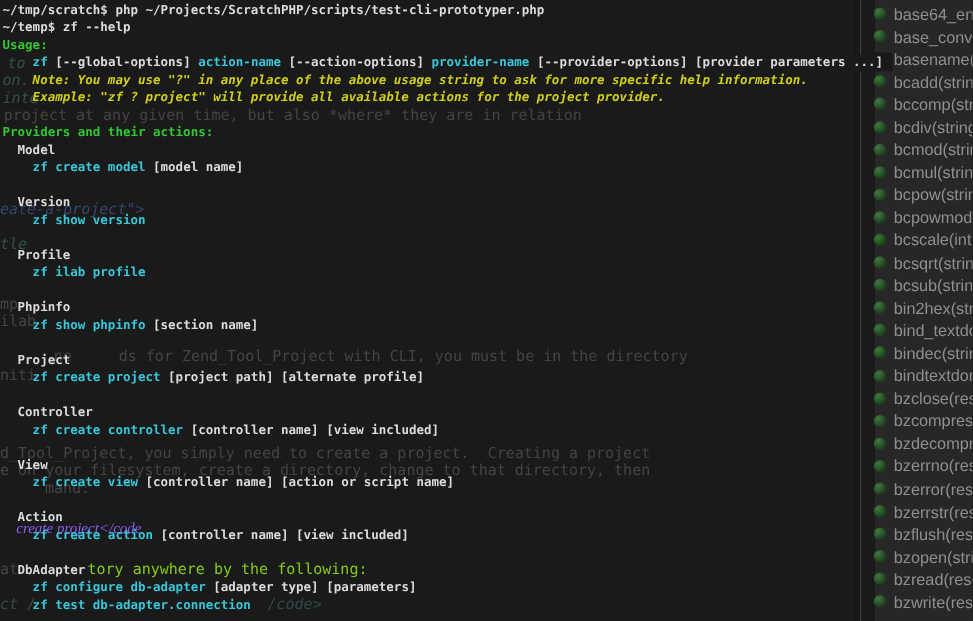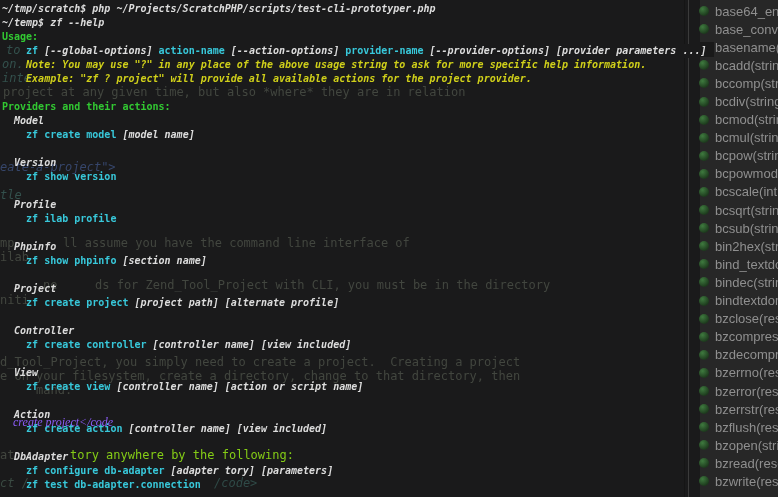--- a/index.html
+++ b/index.html
@@ -3,21 +3,21 @@
 <meta charset="utf-8">
 <style>
   html,body{margin:0;padding:0;}
   body{width:778px;height:497px;position:relative;overflow:hidden;background:#272727;}
 
   
   .term{position:absolute;left:0;top:0;width:700px;height:497px;background:#1a1a1b;z-index:3;
         font-family:"DejaVu Sans Mono",monospace;font-weight:bold;font-size:10px;color:#dcdcdc;}
   .tlines{position:relative;z-index:2;padding:2px 0 0 2px;}
   .tline{white-space:pre;height:14px;line-height:14px;}
-  .c-w{color:#dcdcdc;font-style:italic;}
+  .c-w{color:#dcdcdc;}
   .c-g{color:#32c832;}
   .c-c{color:#38c8da;}
   .c-y{color:#cfcf1a;font-style:italic;}
 
   
   .ghosts{position:absolute;left:0;top:0;width:778px;height:497px;z-index:1;font-weight:normal;}
   .ghost{position:absolute;white-space:pre;font-family:"DejaVu Sans Mono",monospace;
          font-size:12px;line-height:13px;}
   .ghost.i{font-style:italic;}
 
@@ -160,21 +160,20 @@
 
 <div class="term">
   <div class="ghosts" id="ghost-layer">
       <span class="ghost i" style="left: 6px; top: 44px; color: rgb(51, 80, 76);">to</span>
       <span class="ghost i" style="left: 2px; top: 58px; color: rgb(51, 80, 76);">on.</span>
       <span class="ghost i" style="left: 2px; top: 72px; color: rgb(51, 80, 76);">inte</span>
       <span class="ghost" style="left: 3px; top: 86px; color: rgb(66, 70, 63);">project at any given time, but also *where* they are in relation</span>
       <span class="ghost i" style="left: 0px; top: 161px; color: rgb(54, 70, 107);">eate-a-project"&gt;</span>
       <span class="ghost i" style="left: 0px; top: 189px; color: rgb(51, 80, 76);">tle</span>
       <span class="ghost" style="left: 0px; top: 237px; color: rgb(66, 70, 63);">mp</span>
-      <span class="ghost" style="left: 63px; top: 237px; color: rgb(66, 70, 63);">ll assume you have the command line interface of</span>
       <span class="ghost" style="left: 0px; top: 251px; color: rgb(66, 70, 63);">ilab</span>
       <span class="ghost" style="left: 0px; top: 279px; color: rgb(66, 70, 63); padding-left: 43px;">ne</span>
       <span class="ghost" style="left: 95px; top: 279px; color: rgb(66, 70, 63);">ds for Zend_Tool_Project with CLI, you must be in the directory</span>
       <span class="ghost" style="left: 0px; top: 294px; color: rgb(66, 70, 63);">niti</span>
       <span class="ghost" style="left: 0px; top: 356px; color: rgb(66, 70, 63);">d_Tool_Project, you simply need to create a project.  Creating a project</span>
       <span class="ghost" style="left: 0px; top: 370px; color: rgb(66, 70, 63);">e on your filesystem, create a directory, change to that directory, then</span>
       <span class="ghost" style="left: 0px; top: 384px; color: rgb(66, 70, 63); padding-left: 36px;">mand:</span>
       <span class="ghost i" style="left: 13px; top: 416px; color: #8b5cf6; font-family: Liberation Serif, serif;">create project&lt;/code</span>
       <span class="ghost" style="left: 0px; top: 449px; color: rgb(66, 70, 63);">at</span>
       <span class="ghost" style="left: 70px; top: 449px; color: #84cc16;">tory anywhere by the following:</span>
@@ -208,16 +207,16 @@
       <div class="tline"><span class="c-w">  Controller</span></div>
       <div class="tline"><span class="c-w">    </span><span class="c-c">zf create controller</span><span class="c-w"> [controller name] [view included]</span></div>
       <div class="tline">&nbsp;</div>
       <div class="tline"><span class="c-w">  View</span></div>
       <div class="tline"><span class="c-w">    </span><span class="c-c">zf create view</span><span class="c-w"> [controller name] [action or script name]</span></div>
       <div class="tline">&nbsp;</div>
       <div class="tline"><span class="c-w">  Action</span></div>
       <div class="tline"><span class="c-w">    </span><span class="c-c">zf create action</span><span class="c-w"> [controller name] [view included]</span></div>
       <div class="tline">&nbsp;</div>
       <div class="tline"><span class="c-w">  DbAdapter</span></div>
-      <div class="tline"><span class="c-w">    </span><span class="c-c">zf configure db-adapter</span><span class="c-w"> [adapter tory] [parameters]</span></div>
+      <div class="tline"><span class="c-w">    </span><span class="c-c">zf configure db-adapter</span><span class="c-w"> [adapter type] [parameters]</span></div>
       <div class="tline"><span class="c-w">    </span><span class="c-c">zf test db-adapter.connection</span></div>
     </div>
 </div>
 
 </body></html>

